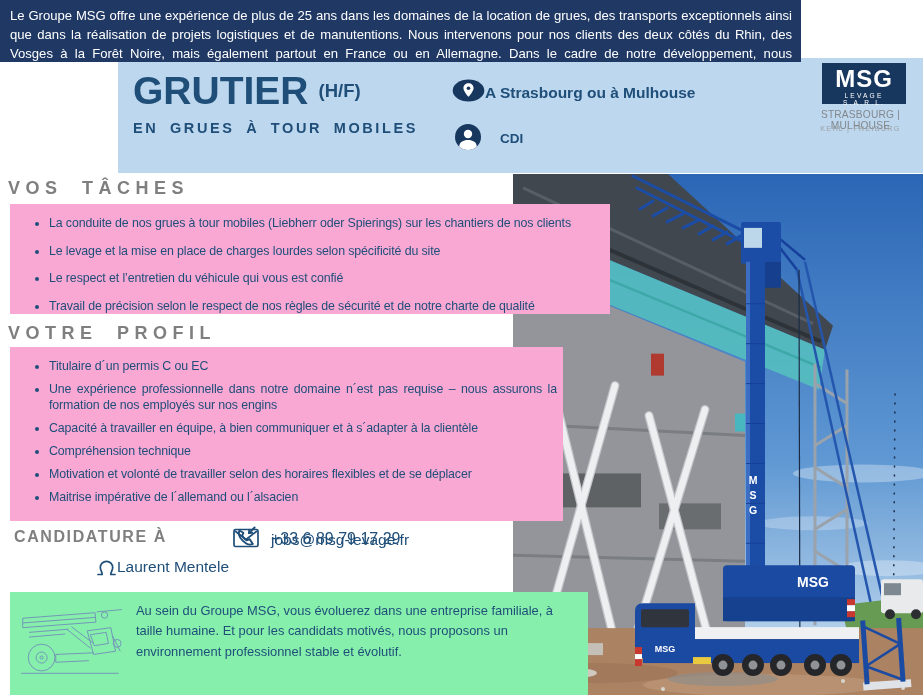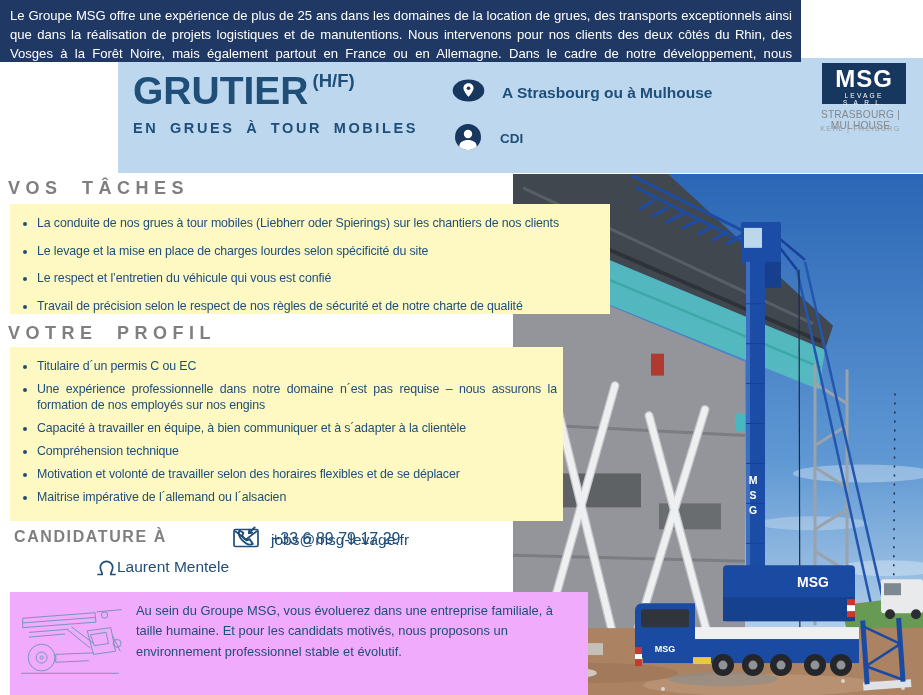--- a/index.html
+++ b/index.html
@@ -15,52 +15,52 @@
   
   .title-band { left:118px; top:62px; width:805px; height:111px; background:#BDD7EE; z-index:2; }
   .logo-panel { left:801px; top:58px; width:122px; height:115px; background:#BDD7EE; z-index:2; }
   .logo-box { left:822px; top:63px; width:84px; height:41px; background:#17375E; z-index:4; text-align:center; }
   .logo-brand { color:#fff; font-weight:bold; font-size:24px; letter-spacing:1px; line-height:1; margin-top:4px; }
   .logo-sub { color:#fff; font-size:6.6px; letter-spacing:2.2px; margin-top:1px; }
   .cities { left:798px; top:109px; width:125px; text-align:center; color:#83878b; font-size:10.2px; letter-spacing:.2px; z-index:4; }
   .cities-sub { left:798px; top:124px; width:125px; text-align:center; color:#9ba1a6; font-size:7.3px; letter-spacing:1.2px; z-index:4; }
 
   .title-block { left:133px; top:70px; z-index:4; color:#1F4E79; }
-  .title-row { display:flex; align-items:flex-start; gap:4px; }
+  .title-row { display:flex; align-items:center; gap:10px; }
   .job-title { font-size:39px; font-weight:bold; line-height:1.1; }
   .job-suffix { font-size:18.5px; font-weight:bold; }
   .job-subtitle { margin-top:7px; font-size:14.5px; font-weight:bold; letter-spacing:2.6px; word-spacing:5px; }
 
   .meta-row { display:flex; align-items:center; z-index:4; color:#1F4E79; font-weight:bold; }
-  .meta-loc { left:452px; top:79px; gap:17px; font-size:15.5px; }
+  .meta-loc { left:452px; top:79px; font-size:15.5px; }
   .meta-cdi { left:455px; top:124px; gap:19px; font-size:13.5px; }
 
   
   .sec-heading { color:#7F7F7F; font-weight:bold; font-size:18px; letter-spacing:5.5px; word-spacing:9px; z-index:4; }
   .h-tasks { left:8px; top:178px; }
   .h-profile { left:8px; top:323px; }
 
   
-  .blue-box { background:#fef9c3; z-index:4; }
+  .blue-box { background:#f9a8d4; z-index:4;padding-left:12px; }
   .tasks-box { left:10px; top:204px; width:600px; height:110px; }
   .profile-box { left:10px; top:347px; width:553px; height:174px; }
   .blue-box ul { margin:12px 0 0 0; padding-left:27px; }
   .blue-box li { color:#1F4E79; font-size:12.4px; letter-spacing:-0.12px; line-height:15.5px; margin-bottom:12px; padding-right:6px; }
   .profile-box li { margin-bottom:7.5px; }
   .profile-box li.justify { text-align:justify; }
 
   
   .apply-heading { left:14px; top:528px; color:#7F7F7F; font-weight:bold; font-size:16px; letter-spacing:1.6px; z-index:4; }
   .contact-row { display:flex; align-items:center; z-index:4; color:#1F4E79; }
   .row-name { left:96px; top:553px; gap:0; font-size:15.5px; }
   .row-email { left:233px; top:528px; gap:12px; font-size:15.5px; }
   .row-phone { left:234px; top:524px; gap:11px; font-size:16px;align-items:center; }
 
   
-  .footer-box { left:10px; top:592px; width:578px; height:103px; background:#f0abfc; z-index:4; }
+  .footer-box { left:10px; top:592px; width:578px; height:103px; background:#86efac; z-index:4; }
   .footer-par { position:absolute; left:126px; top:9px; width:444px; color:#1F4E79; font-size:12.9px; line-height:1.57; }
   .footer-tag { position:absolute; left:126px; top:70px; width:446px; text-align:center; color:#17375E; font-weight:bold; font-size:14px; }
   .sketch { position:absolute; left:8px; top:5px; }
 
   
   .photo { left:513px; top:174px; width:410px; height:521px; z-index:1; overflow:hidden; }
   .photo svg { display:block; }
   .mast-brand { position:absolute; left:234px; top:300px; writing-mode:vertical-lr; text-orientation:upright;
                 color:#ffffff; font-weight:bold; font-size:10.5px; letter-spacing:3px; z-index:2; }
 </style>

